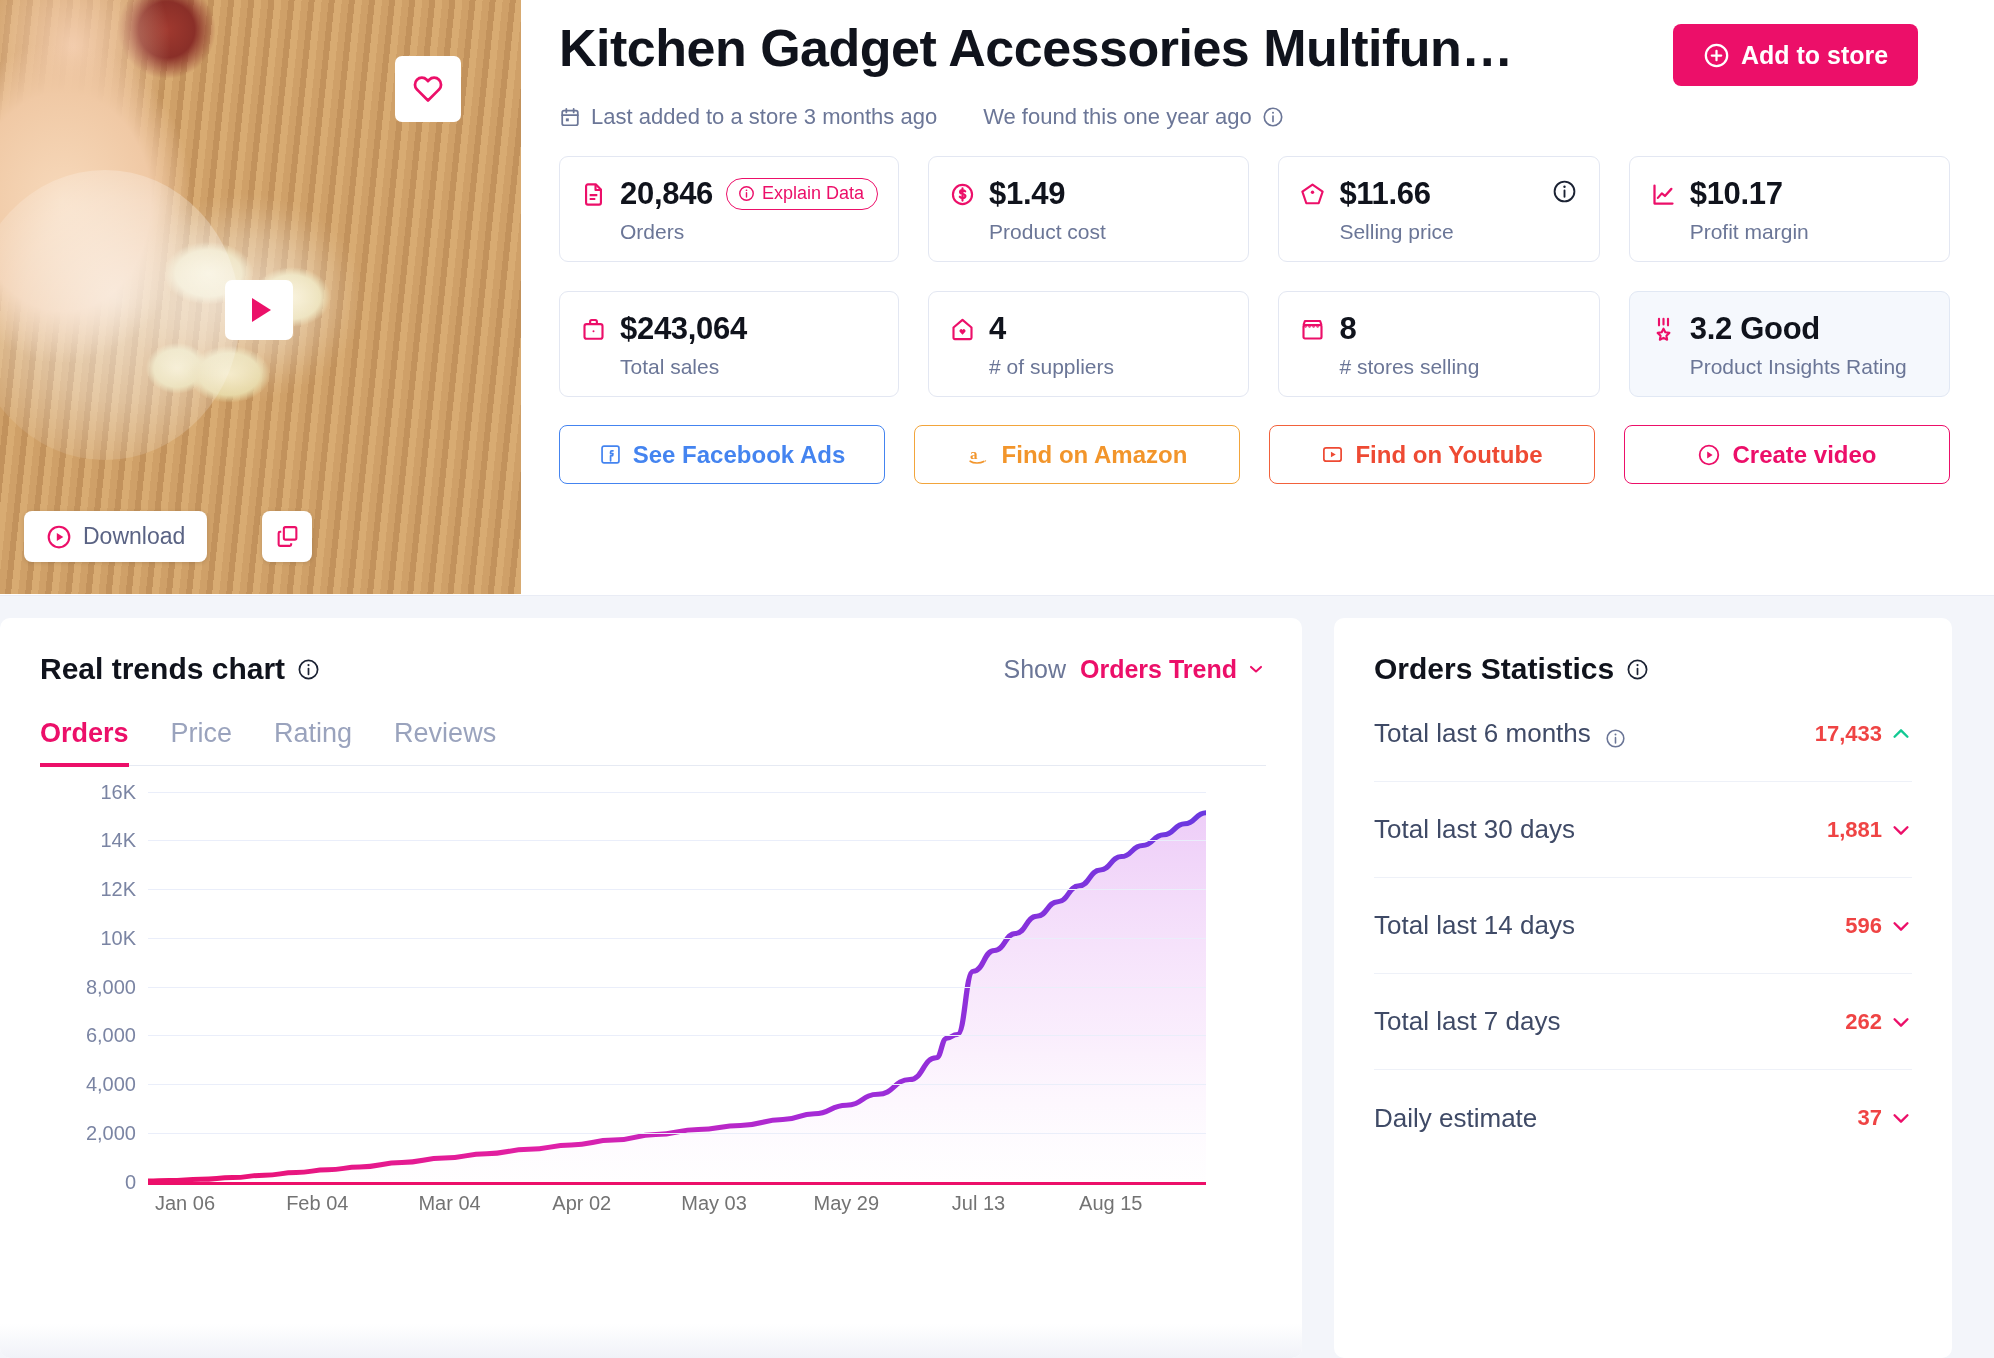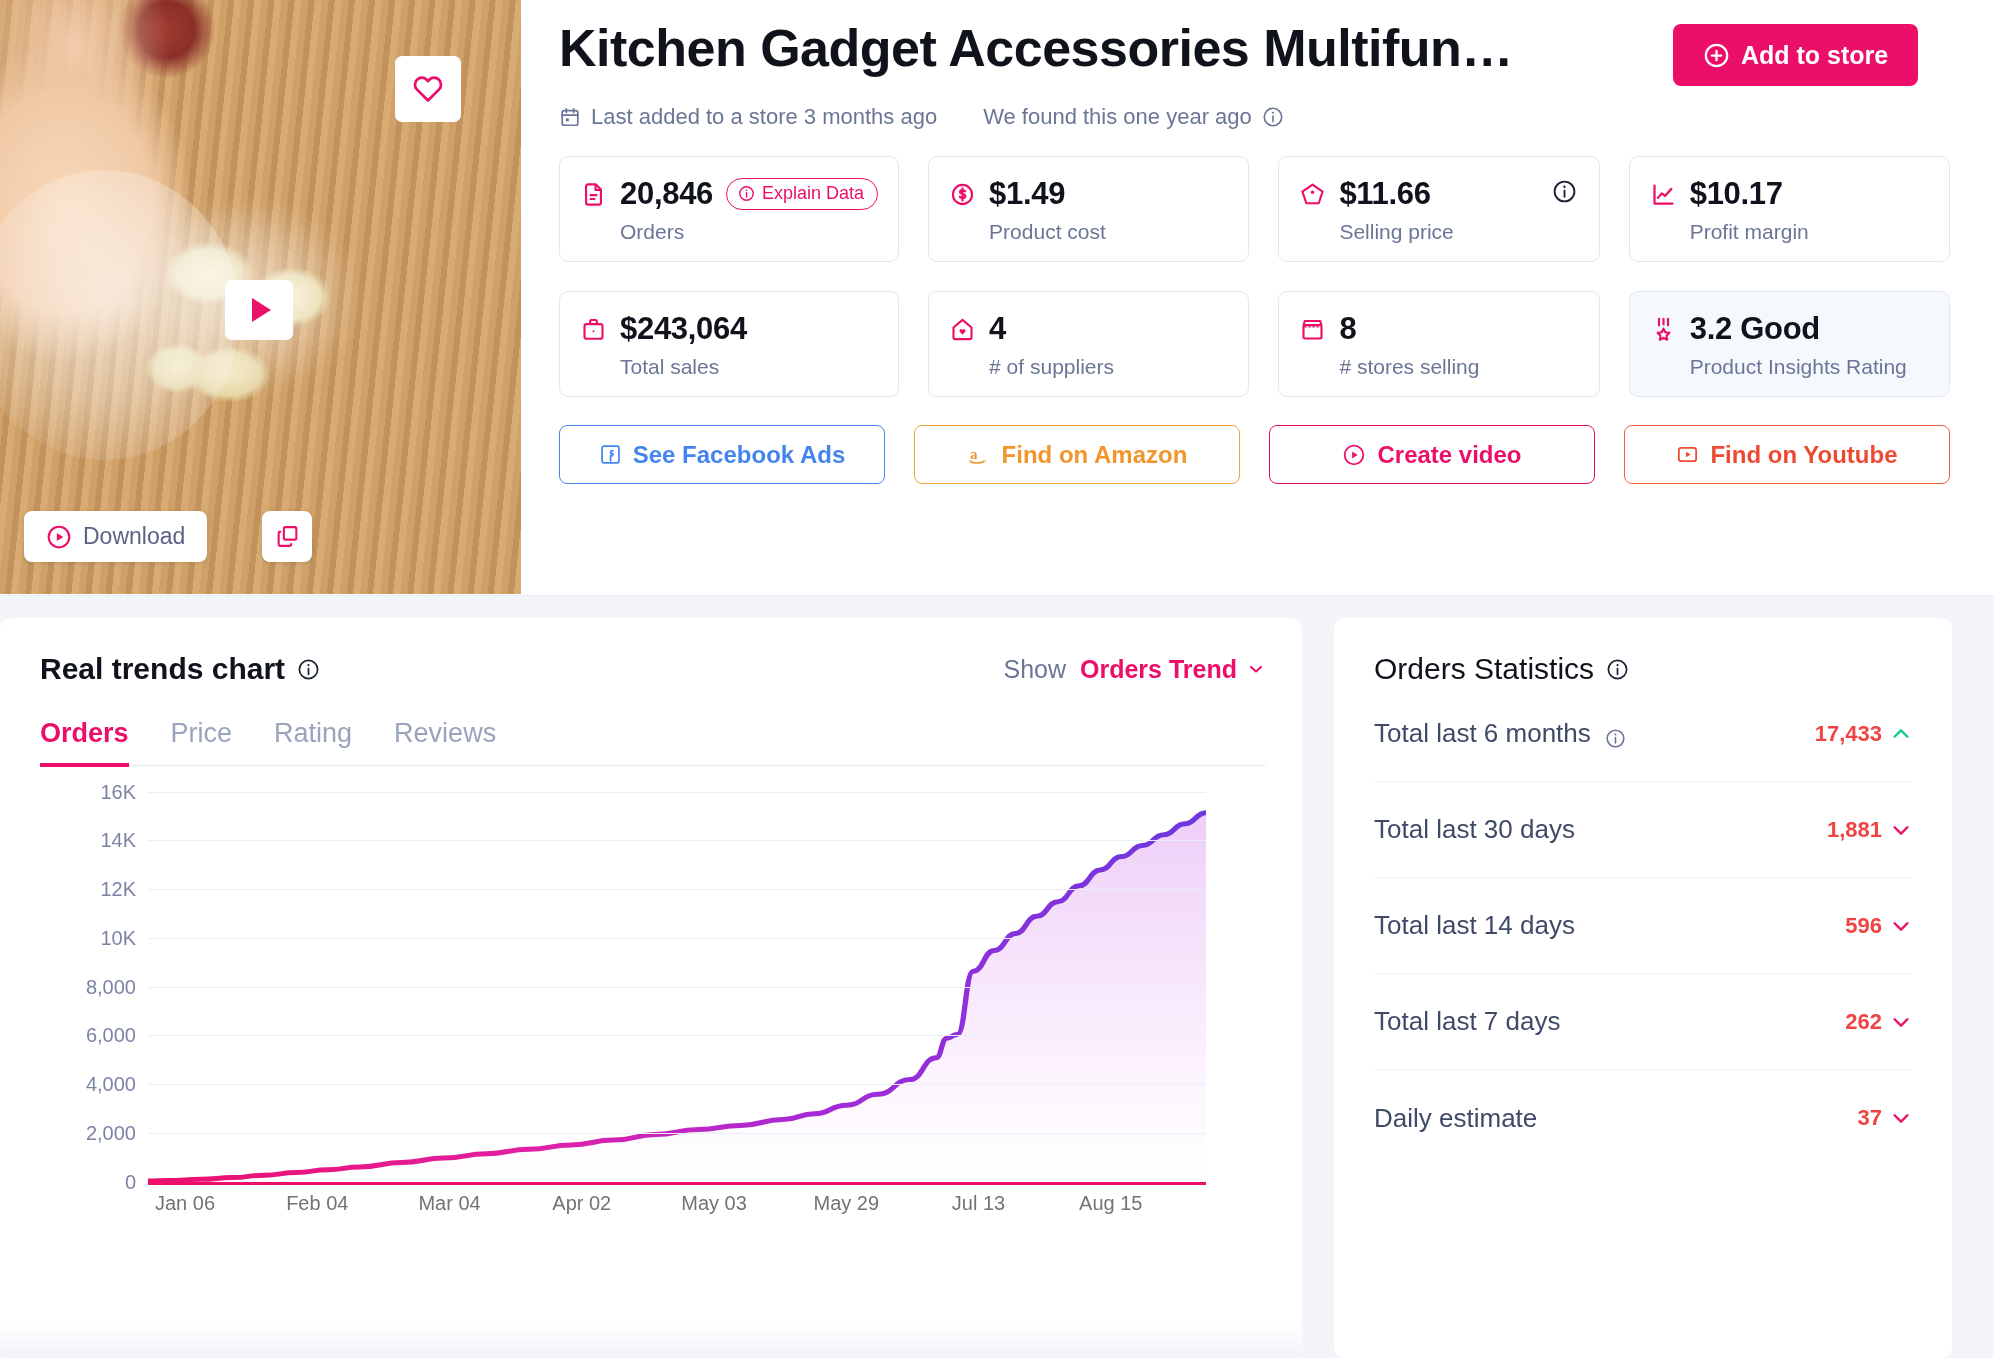--- a/index.html
+++ b/index.html
@@ -333,21 +333,21 @@
 
   
   .stats-panel {
     flex: 1;
     background: #fff;
     border-radius: 10px;
     padding: 34px 40px 0 40px;
   }
   .stats-title {
     font-size: 30px;
-    font-weight: 400;
+    font-weight: 700;
     color: #10131c;
     display: flex; align-items: center; gap: 12px;
   }
   .stat-row {
     display: flex;
     align-items: center;
     justify-content: space-between;
     height: 96px;
     border-bottom: 1.5px solid #eef1f8;
   }
@@ -587,38 +587,38 @@
         <span class="ico">
           <svg width="24" height="24" viewBox="0 0 24 24" fill="none">
             <text x="3" y="15.5" font-family="Liberation Serif, serif" font-size="15" fill="#f2952b">a</text>
             <path d="M3.2 18.2c3.6 2.3 9.6 2.4 13.6.3" stroke="#f2952b" stroke-width="1.7" stroke-linecap="round" fill="none"></path>
             <path d="M17.6 17.2l1.6.2-.5 1.6z" fill="#f2952b"></path>
           </svg>
         </span>
         <span>Find on Amazon</span>
       </button>
 
+      <button class="linkbtn lb-yt">
+        <span class="ico">
+          <svg width="23" height="23" viewBox="0 0 24 24" fill="none" stroke="#ee4a33" stroke-width="1.8">
+            <rect x="3" y="5" width="18" height="14" rx="2.4"></rect>
+            <path d="M10.4 9.2l5 2.8-5 2.8z" fill="#ee4a33" stroke="none"></path>
+          </svg>
+        </span>
+        <span>Find on Youtube</span>
+      </button>
+
       <button class="linkbtn lb-cv">
         <span class="ico">
           <svg width="24" height="24" viewBox="0 0 24 24" fill="none" stroke="#ec0f69" stroke-width="1.8">
             <circle cx="12" cy="12" r="9.3"></circle>
               <path d="M10.2 8.4l5.4 3.6-5.4 3.6z" fill="#ec0f69" stroke="none"></path>
           </svg>
         </span>
         <span>Create video</span>
-      </button>
-
-      <button class="linkbtn lb-yt">
-        <span class="ico">
-          <svg width="23" height="23" viewBox="0 0 24 24" fill="none" stroke="#ee4a33" stroke-width="1.8">
-            <rect x="3" y="5" width="18" height="14" rx="2.4"></rect>
-            <path d="M10.4 9.2l5 2.8-5 2.8z" fill="#ee4a33" stroke="none"></path>
-          </svg>
-        </span>
-        <span>Find on Youtube</span>
       </button>
     </div>
 
   </div>
 </div>
 
 <div class="bottom">
 
   <div class="chart-panel">
     <div class="chart-head">

